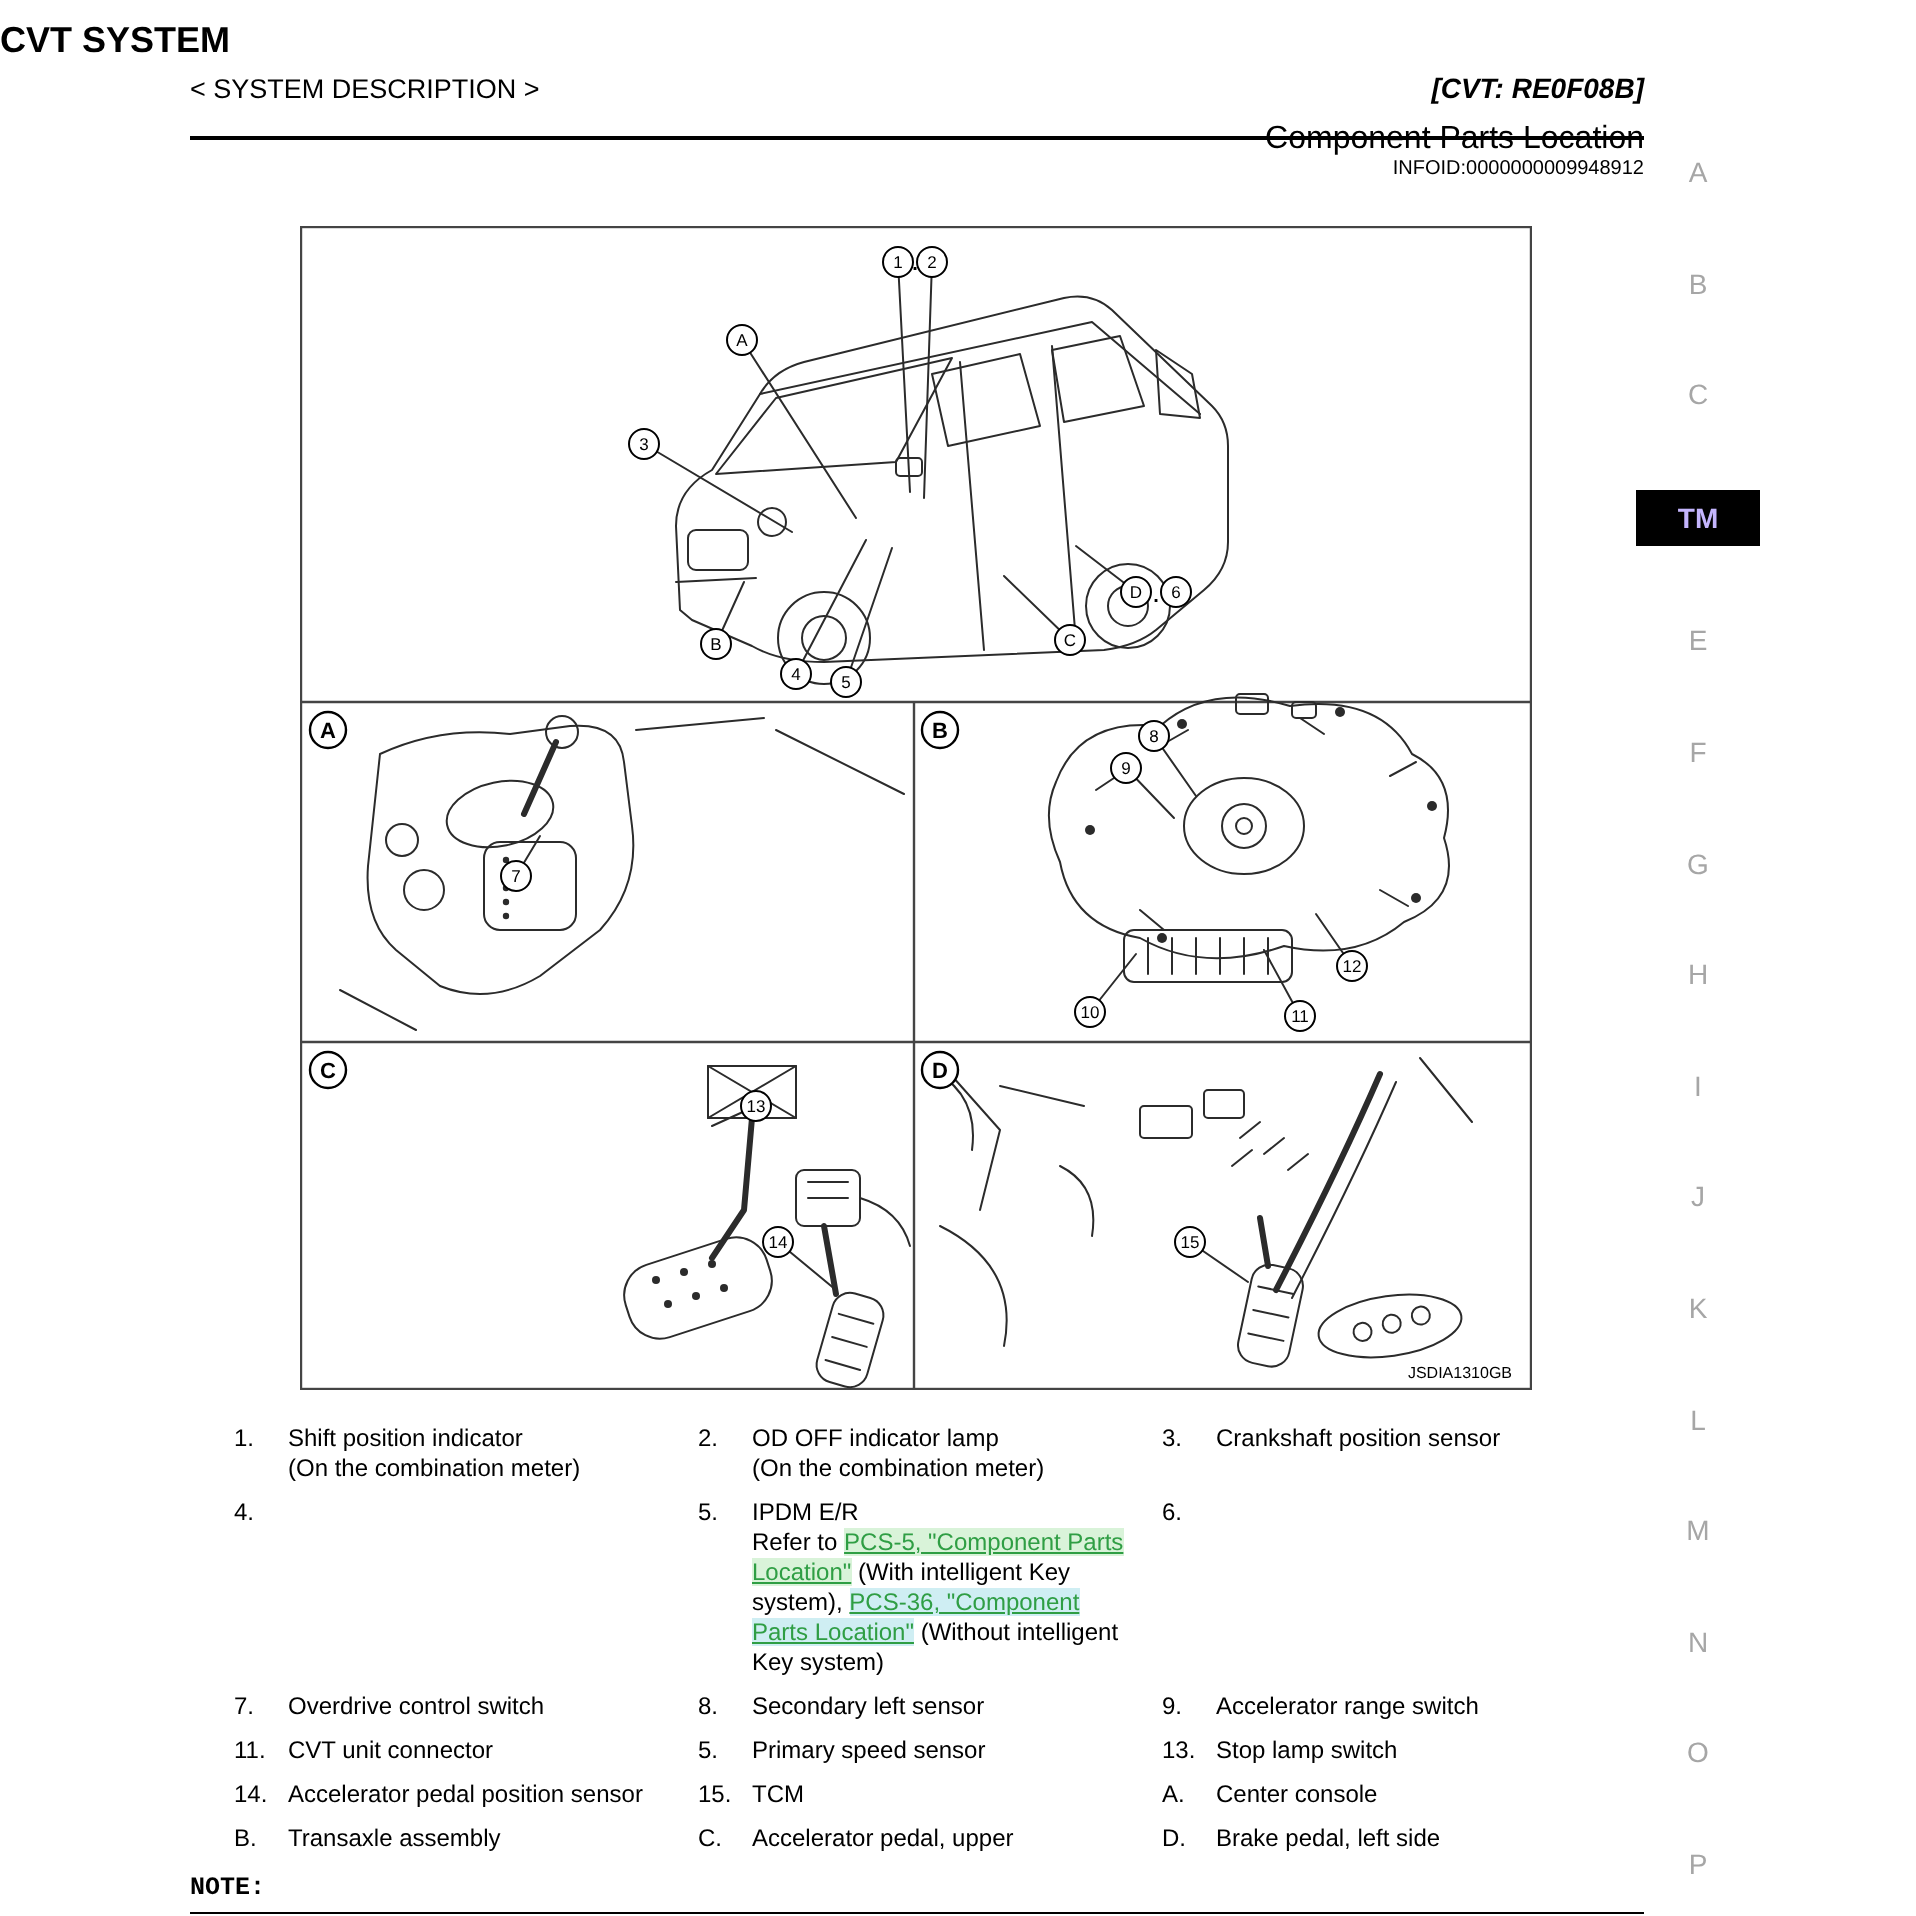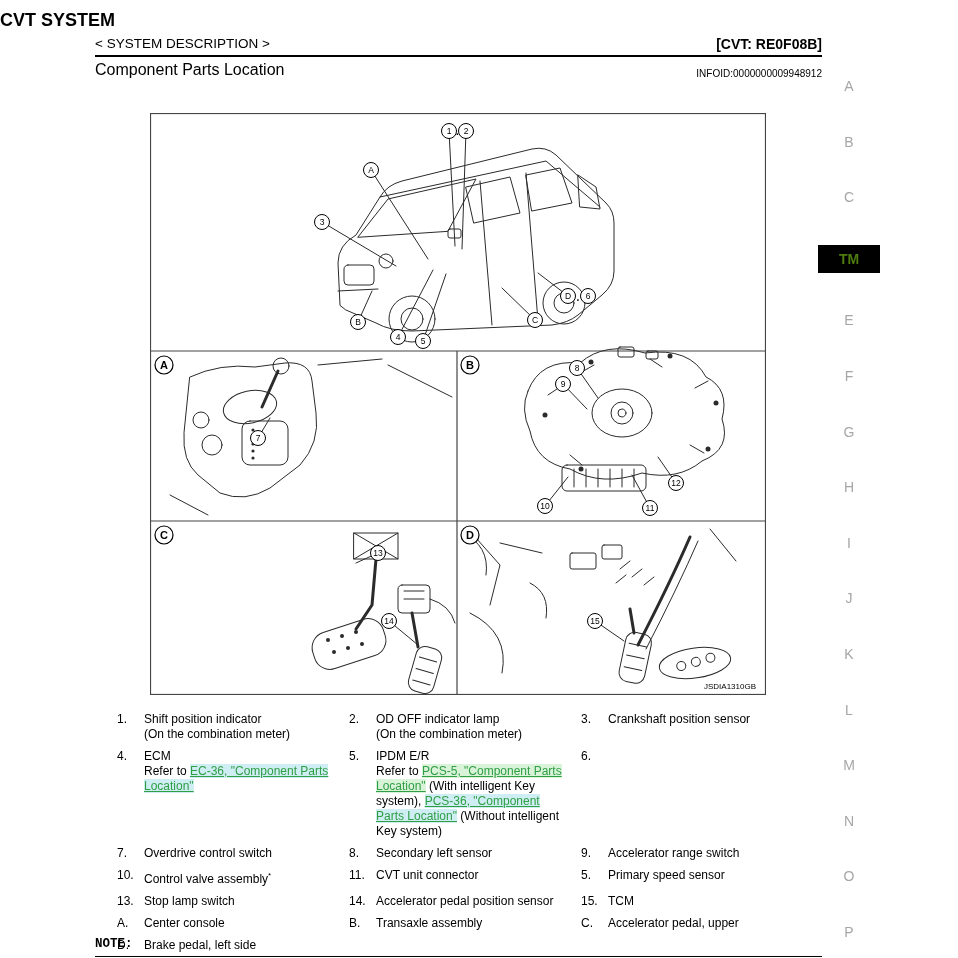--- a/index.html
+++ b/index.html
@@ -2,25 +2,25 @@
 <html style="--link: #2f9e44; --hlblue: #cfeef3; --hlgreen: #d9f3d9;"><head>
 <meta charset="utf-8">
 <style>
   html,body { margin:0; padding:0; background:#fff; }
   #page { position:relative; width:958px; height:958px; background:#fff; color:#000;
           font-family:"Liberation Sans", sans-serif; overflow:hidden; }
 
   .title { position:absolute; top:10px; left:0; width:100%; text-align:left;
            font-size:18px; font-weight:bold; }
   .subheader { position:absolute; top:36px; left:95px; width:727px; display:flex;
-               justify-content:space-between; align-items:flex-start;
-               border-bottom:2px solid #000; padding-bottom:3px; font-size:13.5px; }
-  .variant { font-weight:bold; font-size:14px; }
+               justify-content:space-between; align-items:center;
+               border-bottom:2px solid #000; padding-bottom:16px; font-size:13.5px; }
+  .variant { font-weight:bold; font-size:14px;font-style:italic; }
   .section-row { position:absolute; top:61px; left:95px; width:727px; display:flex;
-                 justify-content:space-between; align-items:flex-end; }
+                 justify-content:space-between; align-items:flex-end;flex-direction:column; }
   .section-title { font-size:16px; }
   .infoid { font-size:10px; }
 
   .figure { position:absolute; top:113px; left:150px; }
   svg { font-family:"Liberation Sans", sans-serif; }
   .draw { fill:none; stroke:#2b2b2b; stroke-width:1; stroke-linejoin:round; stroke-linecap:round; }
   .frame { fill:none; stroke:#444; stroke-width:1.2; }
   .fill-dot { fill:#2b2b2b; stroke:none; }
   .callout-circle { fill:#fff; stroke:#000; stroke-width:1; }
   .callout-text { font-size:8.5px; text-anchor:middle; fill:#000; }
@@ -39,21 +39,21 @@
   .hl-blue { background:var(--hlblue,#cfeef3); }
   .hl-green { background:var(--hlgreen,#d9f3d9); }
   sup { font-size:8px; }
 
   .note { position:absolute; top:937px; left:95px; font-size:12.5px; font-weight:bold;font-family:Liberation Mono, monospace; }
   .bottom-rule { position:absolute; top:956px; left:95px; width:727px; border-top:1px solid #000; }
 
   .side-index { position:absolute; top:78px; left:818px; width:62px; height:862px;
                 display:flex; flex-direction:column; justify-content:space-between; align-items:center; }
   .side-tab { color:#a6a6a6; font-size:14px; }
-  .side-tab.active { background:#000; color:#4d7c0f; font-weight:bold; width:100%;
+  .side-tab.active { background:#000; color:#c4b5fd; font-weight:bold; width:100%;
                      text-align:center; padding:6px 0; }
 </style>
 </head>
 <body>
 
 <div id="page">
 
   <div class="title">CVT SYSTEM</div>
 
   <div class="subheader">
@@ -262,24 +262,20 @@
         </div>
       </div>
       <div class="part-item">
         <div class="part-num">3.</div>
         <div class="part-body">
           <div class="part-line"><span>Crankshaft position sensor</span></div>
         </div>
       </div>
       <div class="part-item">
         <div class="part-num">4.</div>
-        <div class="part-body">
-          <div class="part-line"><span>ECM</span></div>
-          <div class="part-line"><span>Refer to </span><a href="#" class="ref-link hl-blue">EC-36, "Component Parts Location"</a></div>
-        </div>
       </div>
       <div class="part-item">
         <div class="part-num">5.</div>
         <div class="part-body">
           <div class="part-line"><span>IPDM E/R</span></div>
           <div class="part-line"><span>Refer to </span><a href="#" class="ref-link hl-green">PCS-5, "Component Parts Location"</a><span> (With intelligent Key system), </span><a href="#" class="ref-link hl-blue">PCS-36, "Component Parts Location"</a><span> (Without intelligent Key system)</span></div>
         </div>
       </div>
       <div class="part-item">
         <div class="part-num">6.</div>
@@ -293,26 +289,20 @@
       <div class="part-item">
         <div class="part-num">8.</div>
         <div class="part-body">
           <div class="part-line"><span>Secondary left sensor</span></div>
         </div>
       </div>
       <div class="part-item">
         <div class="part-num">9.</div>
         <div class="part-body">
           <div class="part-line"><span>Accelerator range switch</span></div>
-        </div>
-      </div>
-      <div class="part-item">
-        <div class="part-num">10.</div>
-        <div class="part-body">
-          <div class="part-line"><span>Control valve assembly</span><sup>*</sup></div>
         </div>
       </div>
       <div class="part-item">
         <div class="part-num">11.</div>
         <div class="part-body">
           <div class="part-line"><span>CVT unit connector</span></div>
         </div>
       </div>
       <div class="part-item">
         <div class="part-num">5.</div>

